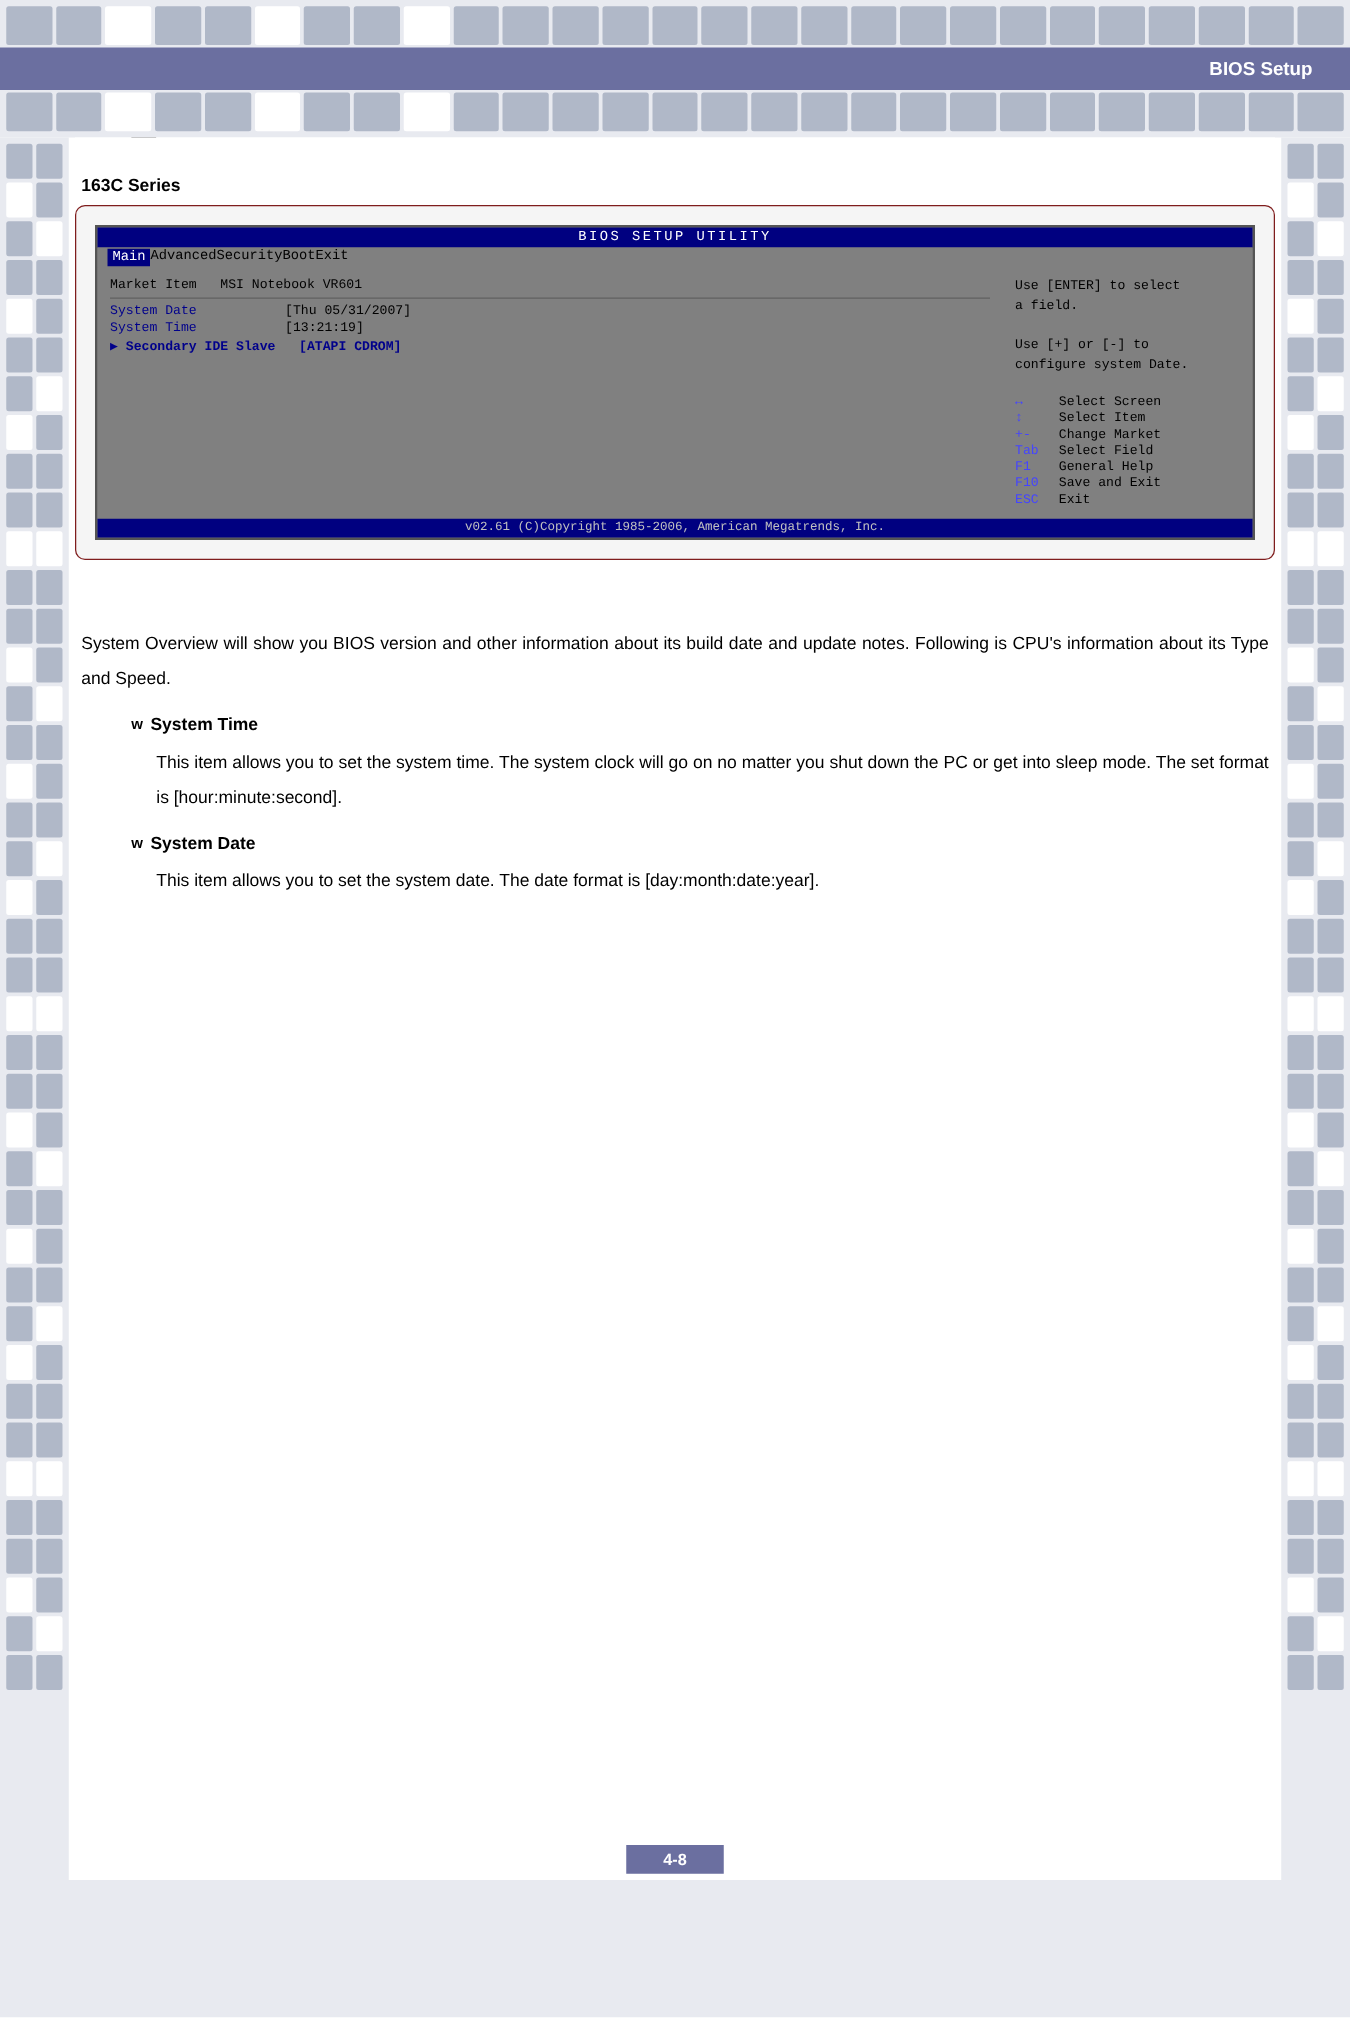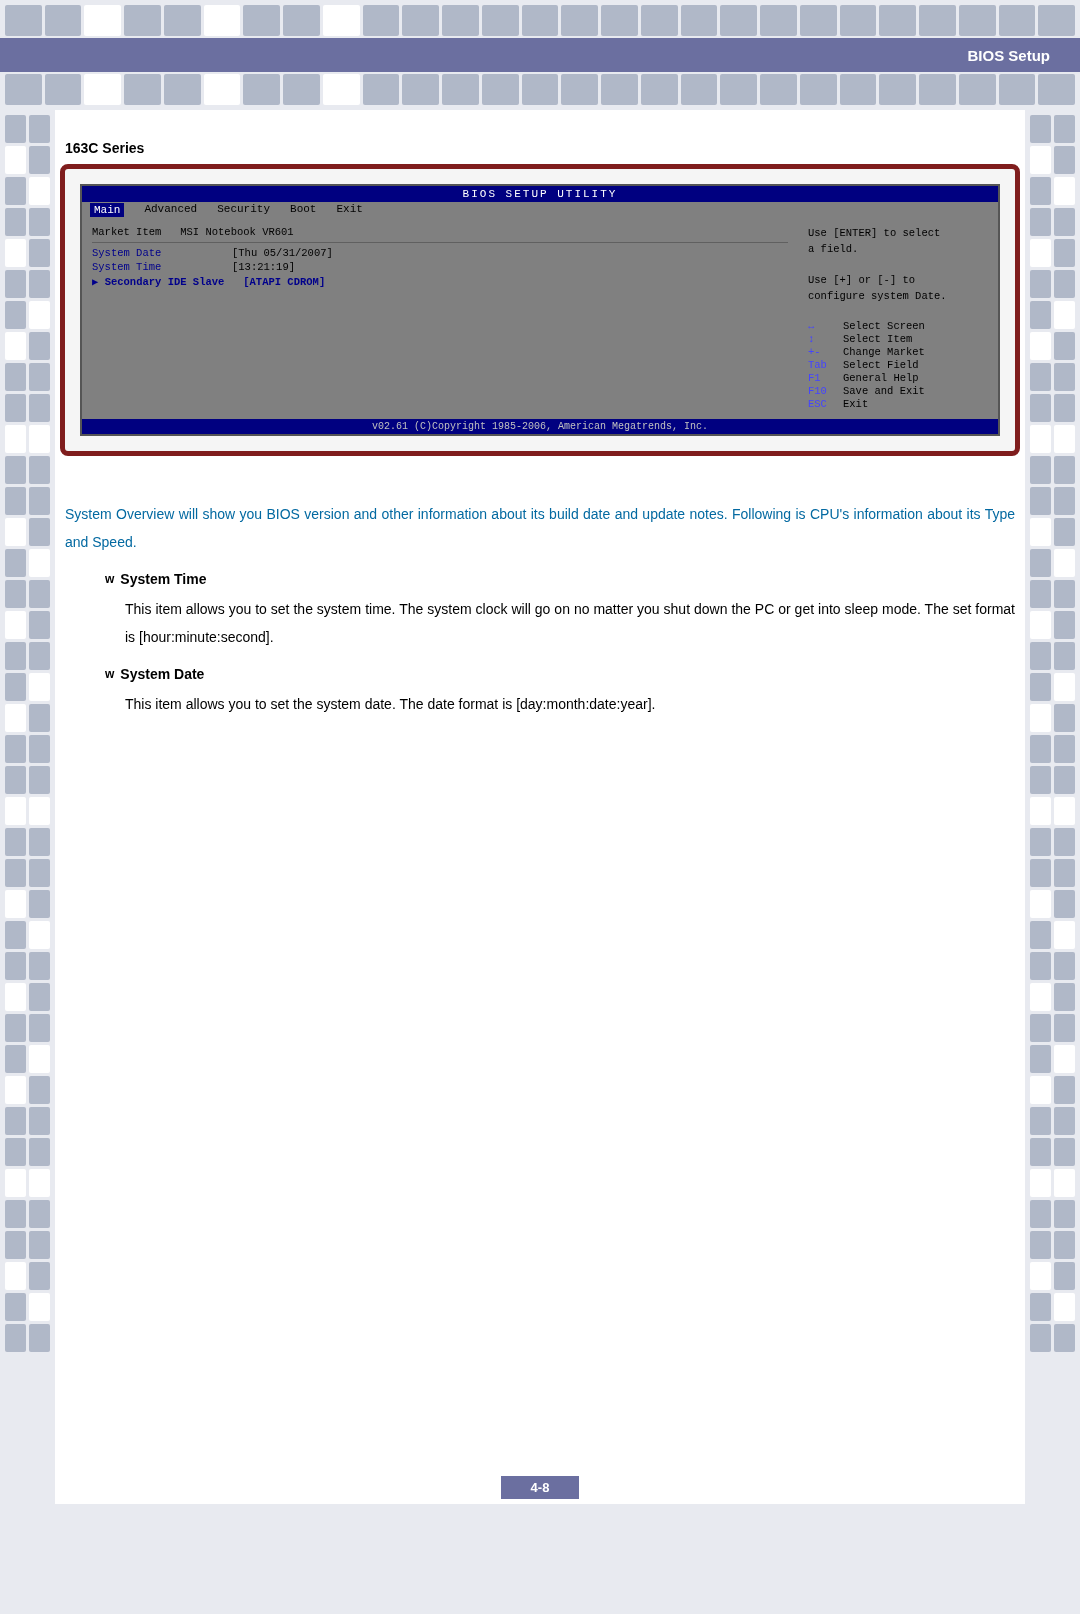--- a/index.html
+++ b/index.html
@@ -107,21 +107,21 @@
     .series-label {
       font-size: 14px;
       font-weight: bold;
       color: #000000;
       margin-left: 5px;
       margin-bottom: 8px;
     }
 
     
     .bios-screenshot-container {
-      border: 5px solid #7f1d1d;
+      border: 1px solid #7f1d1d;
       border-radius: 8px;
       padding: 15px;
       margin-top: 5px;
       background: #f5f5f5;
     }
 
     .bios-screen {
       width: 100%;
       background: #808080;
       font-family: 'Courier New', monospace;
@@ -135,21 +135,20 @@
       text-align: center;
       padding: 2px 0;
       font-size: 11px;
       letter-spacing: 2px;
     }
 
     .bios-menubar {
       background: #808080;
       display: flex;
       padding: 1px 8px;
-      gap: 20px;
     }
 
     .bios-menu-item {
       color: #000000;
       font-size: 11px;
       cursor: default;
     }
 
     .bios-menu-item.active {
       background: #000080;
@@ -257,21 +256,21 @@
     .section-heading {
       font-size: 17px;
       font-weight: bold;
       text-decoration: underline;
       color: #000000;
       margin-bottom: 18px;
     }
 
     .body-text {
       font-size: 14px;
-      color: #0369a1;
+      color: #000000;
       line-height: 2.0;
       text-align: justify;
       margin-bottom: 5px;
     }
 
     .bullet-section {
       margin-top: 15px;
       margin-left: 40px;
     }
 

